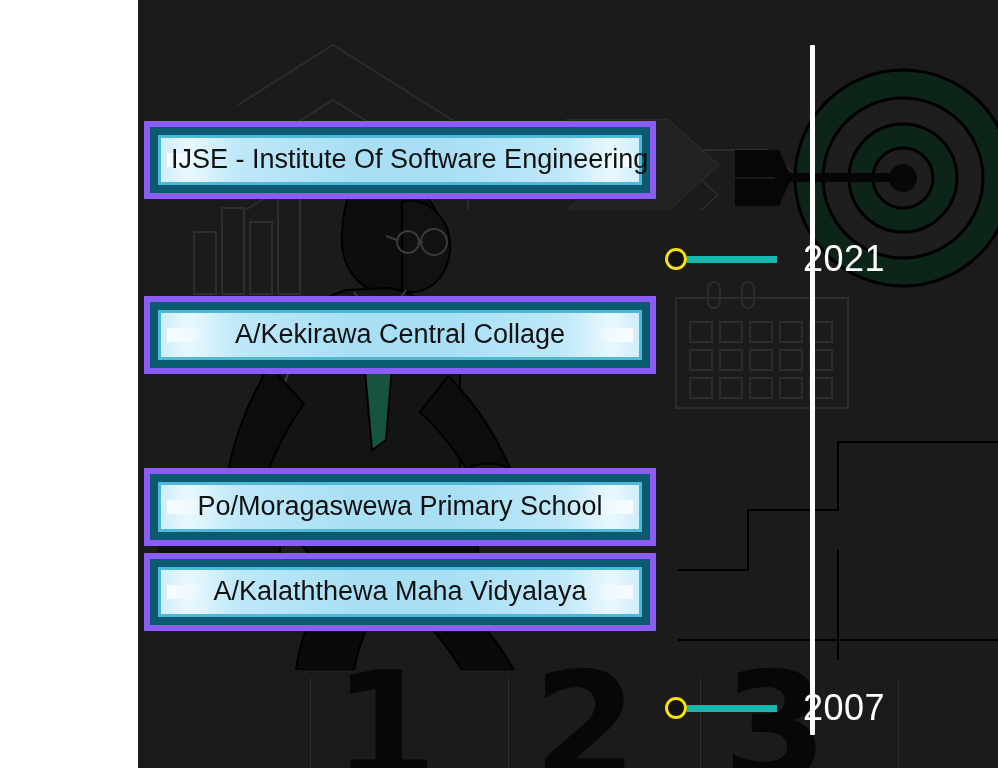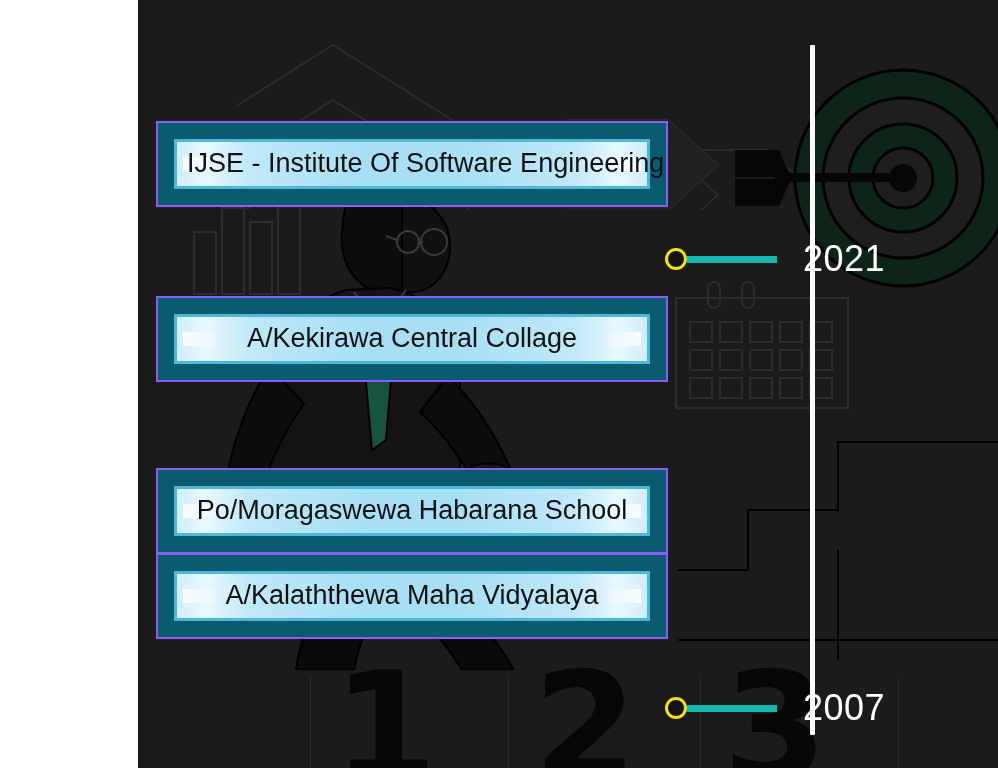--- a/index.html
+++ b/index.html
@@ -165,26 +165,26 @@
     font-size: 36px;
     font-weight: 400;
     line-height: 1;
     white-space: nowrap;
     letter-spacing: 0.5px;
   }
 
   
   .edu-chip {
     position: absolute;
-    left: 156px;
+    left: 144px;
     width: 512px;
     box-sizing: border-box;
     background: #0b5b70;
-    padding: 16px;
-    border: 2px solid #8b5cf6;
+    padding: 8px;
+    border: 6px solid #8b5cf6;
   }
 
   .edu-chip .chip-mid {
     background: #4fb8d6;
     padding: 3px;
   }
 
   .edu-chip .chip-inner {
     background:
       linear-gradient(90deg,
@@ -409,21 +409,21 @@
     <div class="chip-mid">
       <div class="chip-inner">
         <span class="chip-text">A/Kekirawa Central Collage</span>
       </div>
     </div>
   </div>
 
   <div class="edu-chip" style="top:468px;">
     <div class="chip-mid">
       <div class="chip-inner">
-        <span class="chip-text">Po/Moragaswewa Habarana School</span>
+        <span class="chip-text">Po/Moragaswewa Primary School</span>
       </div>
     </div>
   </div>
 
   <div class="edu-chip" style="top:553px;">
     <div class="chip-mid">
       <div class="chip-inner">
         <span class="chip-text">A/Kalaththewa Maha Vidyalaya</span>
       </div>
     </div>

